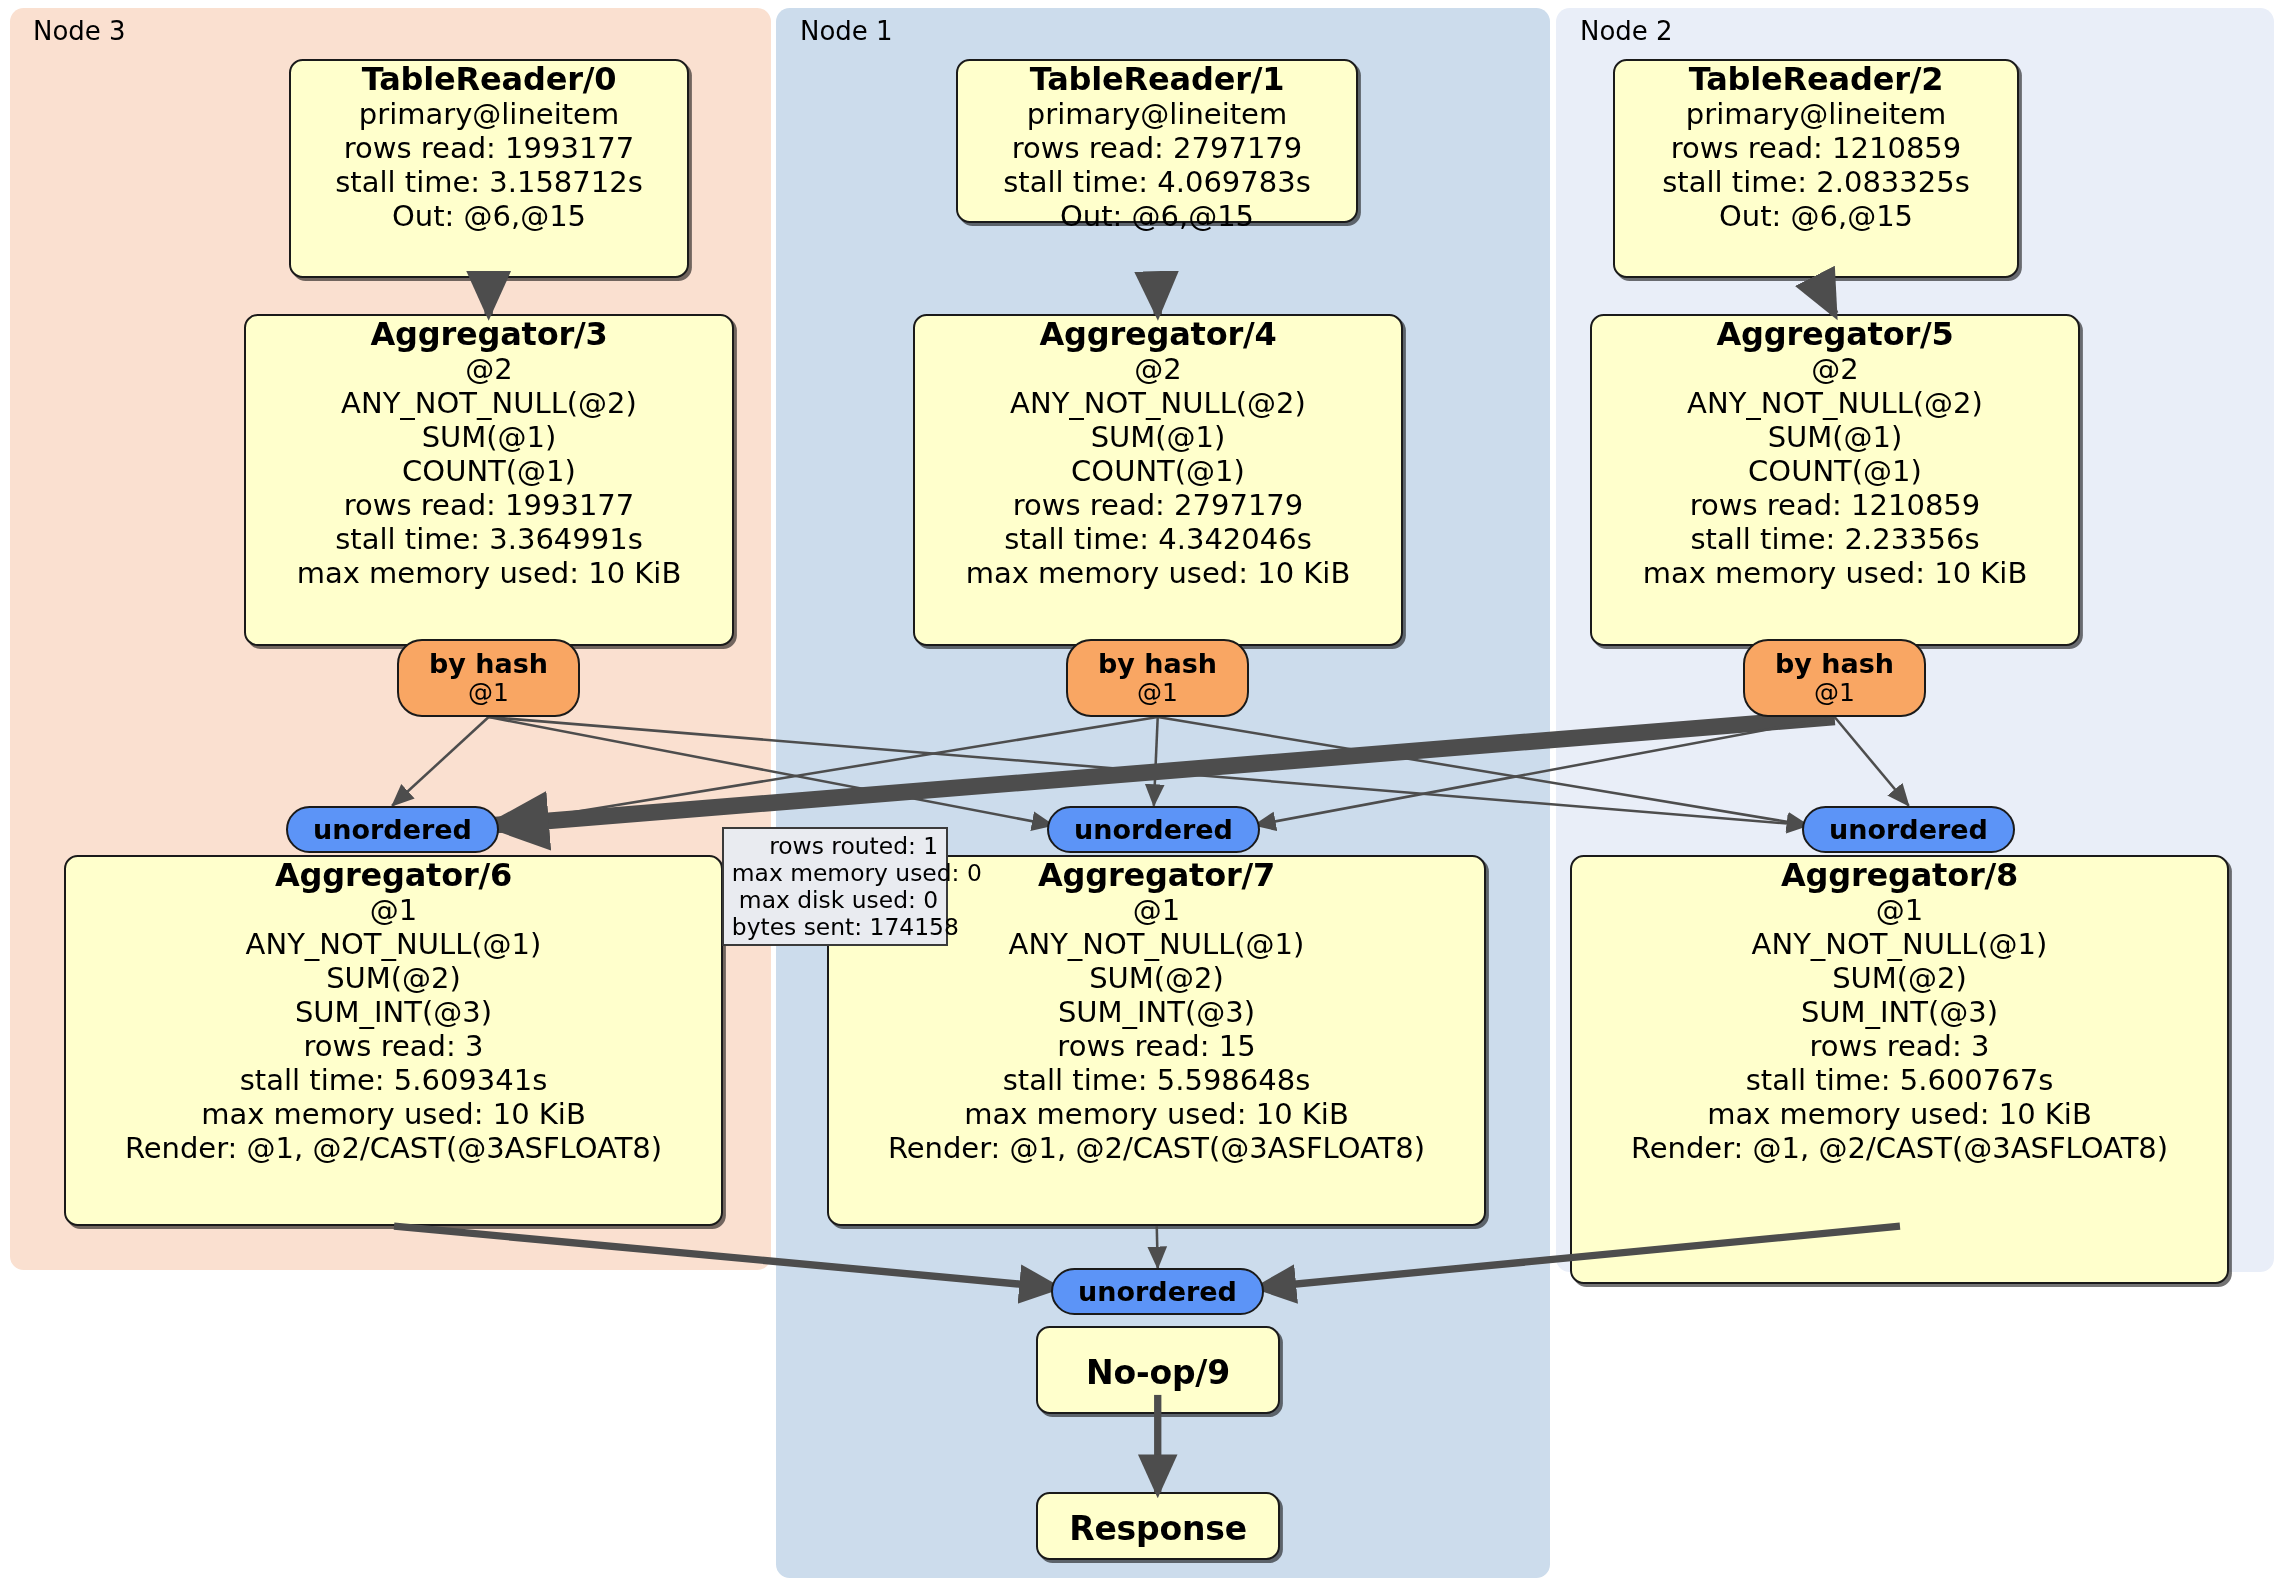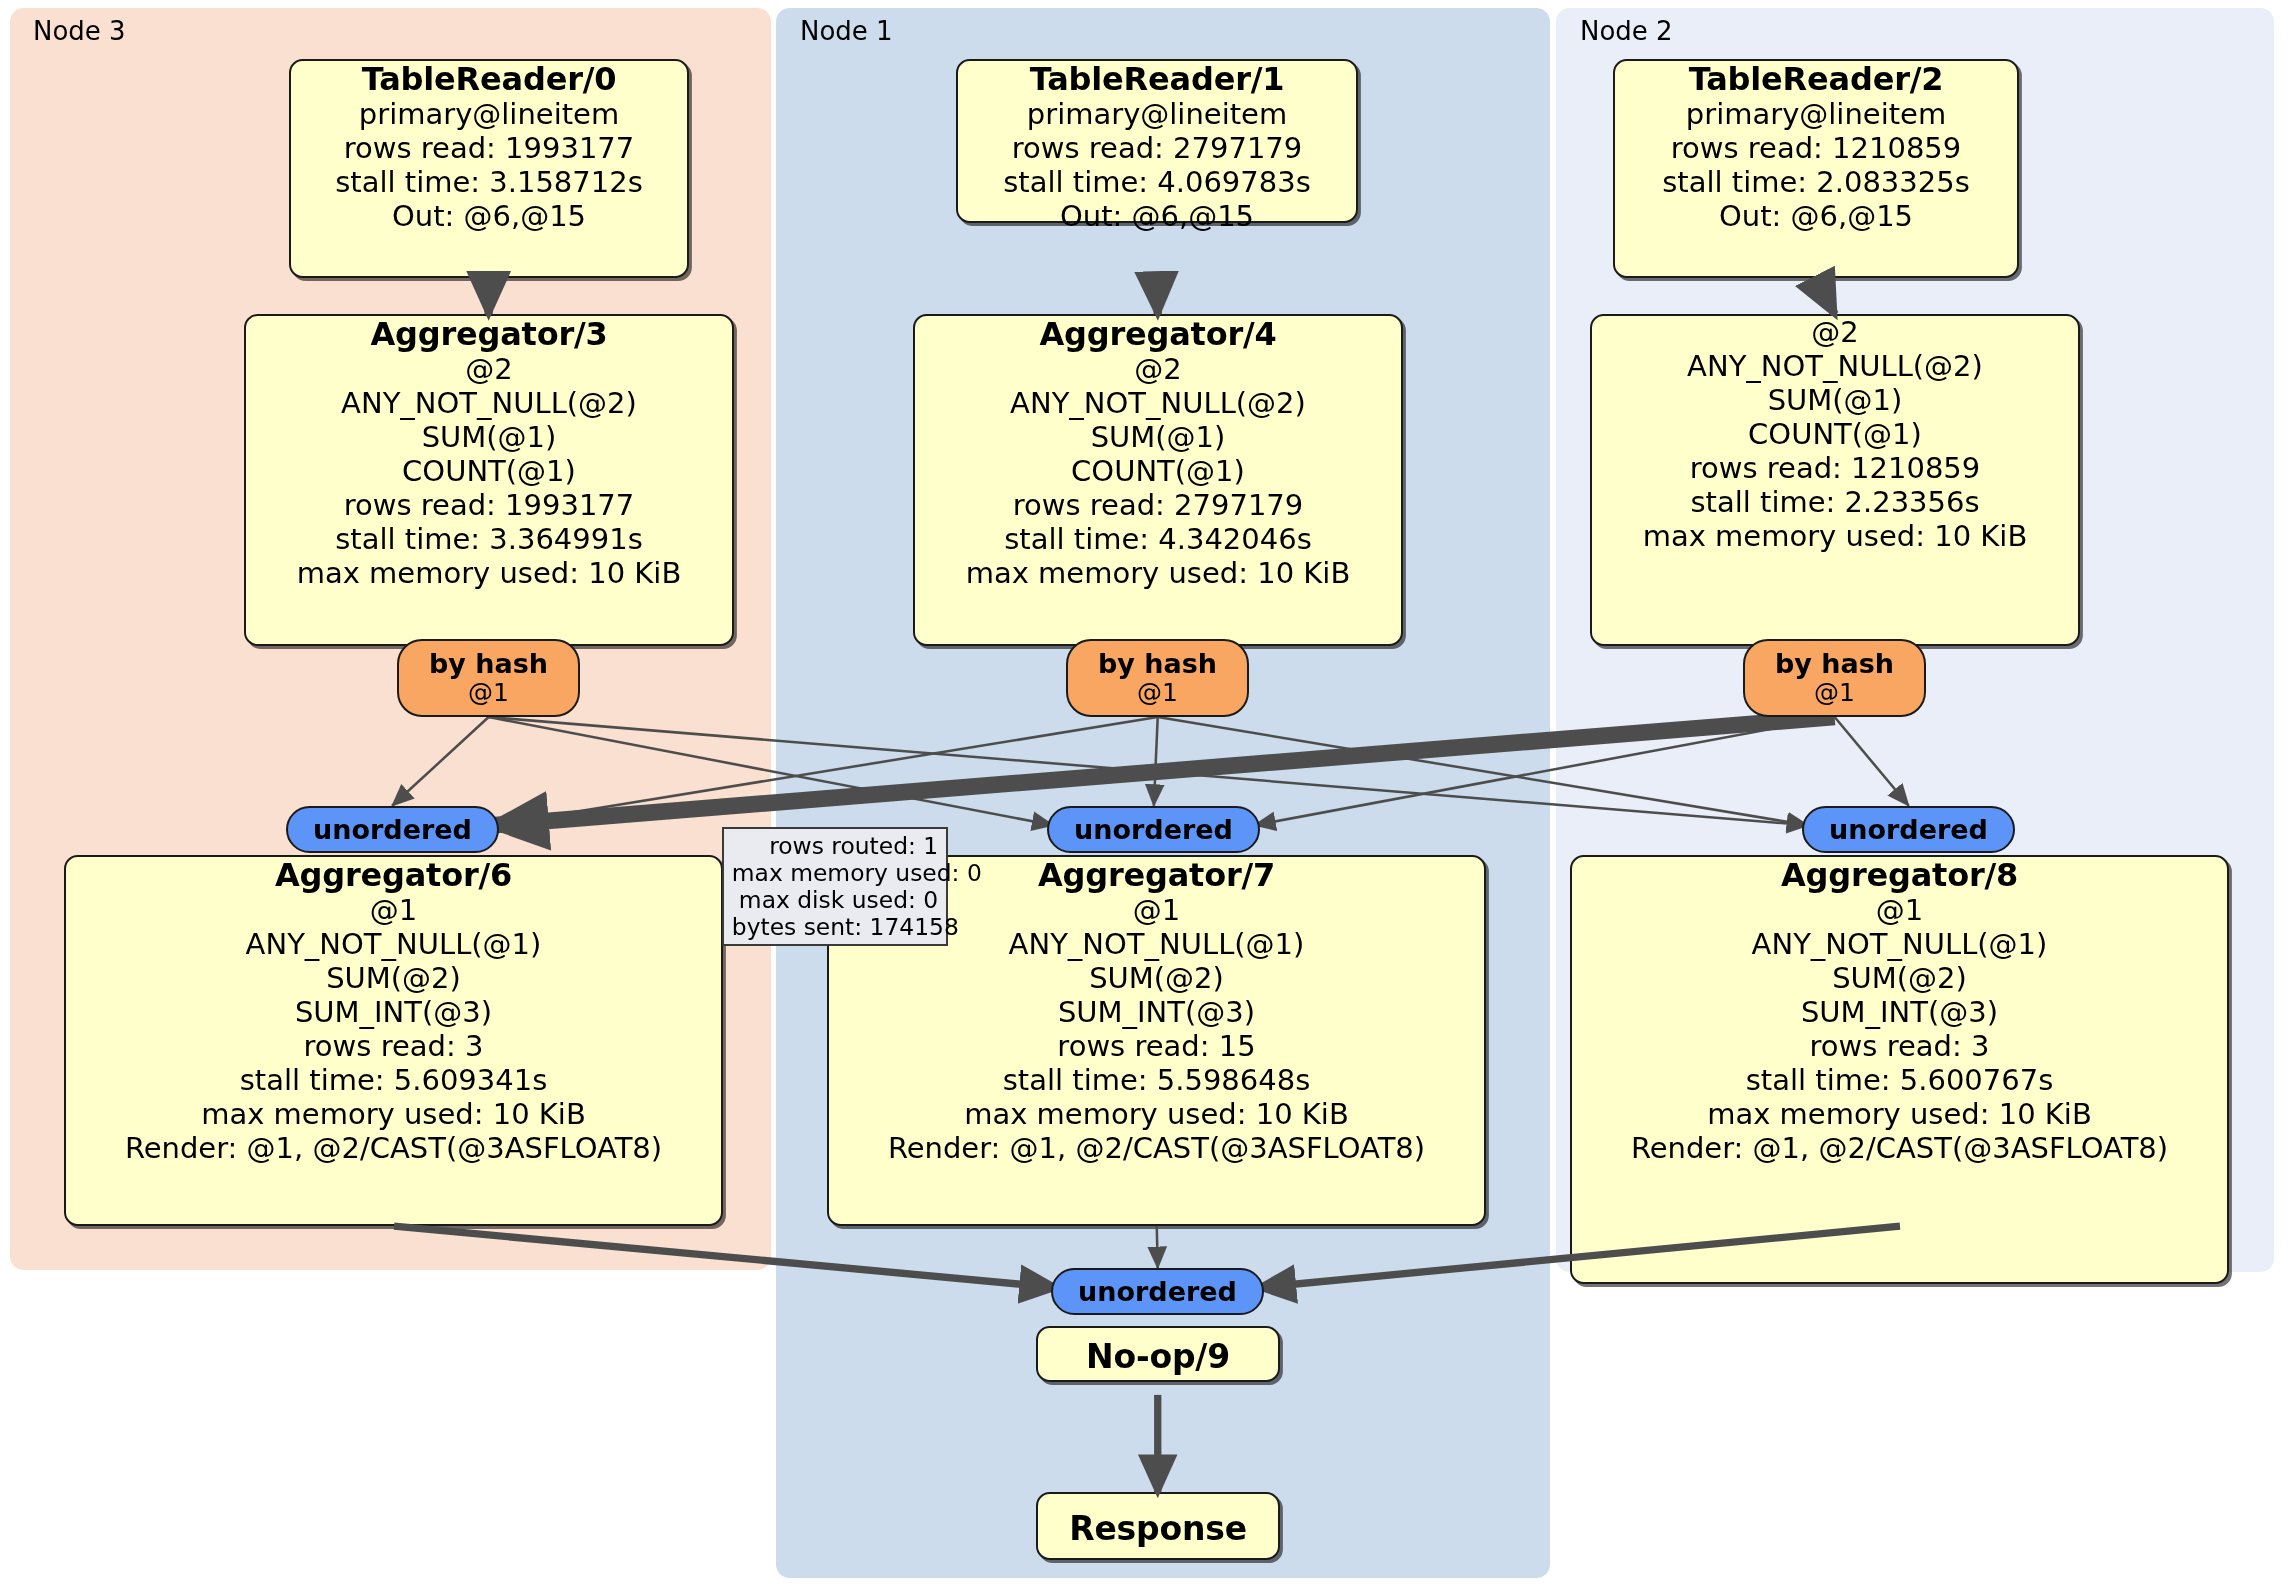--- a/index.html
+++ b/index.html
@@ -188,20 +188,21 @@
       <div class="node-title">Aggregator/4</div>
       <div class="node-line">@2</div>
       <div class="node-line">ANY_NOT_NULL(@2)</div>
       <div class="node-line">SUM(@1)</div>
       <div class="node-line">COUNT(@1)</div>
       <div class="node-line">rows read: 2797179</div>
       <div class="node-line">stall time: 4.342046s</div>
       <div class="node-line">max memory used: 10 KiB</div>
     </div>
   <div class="node-box" id="p-agg5" style="left: 1590px; top: 314px; width: 490px; height: 332px;">
+      <div class="node-title">Aggregator/5</div>
       <div class="node-line">@2</div>
       <div class="node-line">ANY_NOT_NULL(@2)</div>
       <div class="node-line">SUM(@1)</div>
       <div class="node-line">COUNT(@1)</div>
       <div class="node-line">rows read: 1210859</div>
       <div class="node-line">stall time: 2.23356s</div>
       <div class="node-line">max memory used: 10 KiB</div>
     </div>
   <div class="node-box" id="p-agg6" style="left: 64px; top: 855px; width: 659px; height: 371px;">
       <div class="node-title">Aggregator/6</div>
@@ -229,21 +230,21 @@
       <div class="node-title">Aggregator/8</div>
       <div class="node-line">@1</div>
       <div class="node-line">ANY_NOT_NULL(@1)</div>
       <div class="node-line">SUM(@2)</div>
       <div class="node-line">SUM_INT(@3)</div>
       <div class="node-line">rows read: 3</div>
       <div class="node-line">stall time: 5.600767s</div>
       <div class="node-line">max memory used: 10 KiB</div>
       <div class="node-line">Render: @1, @2/CAST(@3ASFLOAT8)</div>
     </div>
-  <div class="node-box compact" id="p-noop9" style="left: 1036px; top: 1326px; width: 244px; height: 56px;">
+  <div class="node-box compact" id="p-noop9" style="left: 1036px; top: 1326px; width: 244px; height: 88px;">
       <div class="node-title">No-op/9</div>
     </div>
   <div class="node-box compact" id="p-response" style="left: 1036px; top: 1492px; width: 244px; height: 68px;">
       <div class="node-title">Response</div>
     </div>
 
   <div class="router" id="r-hash3" style="left: 397px; top: 639px; width: 183px; height: 78px;">
       <div class="router-title">by hash</div>
       <div class="router-sub">@1</div>
     </div>

